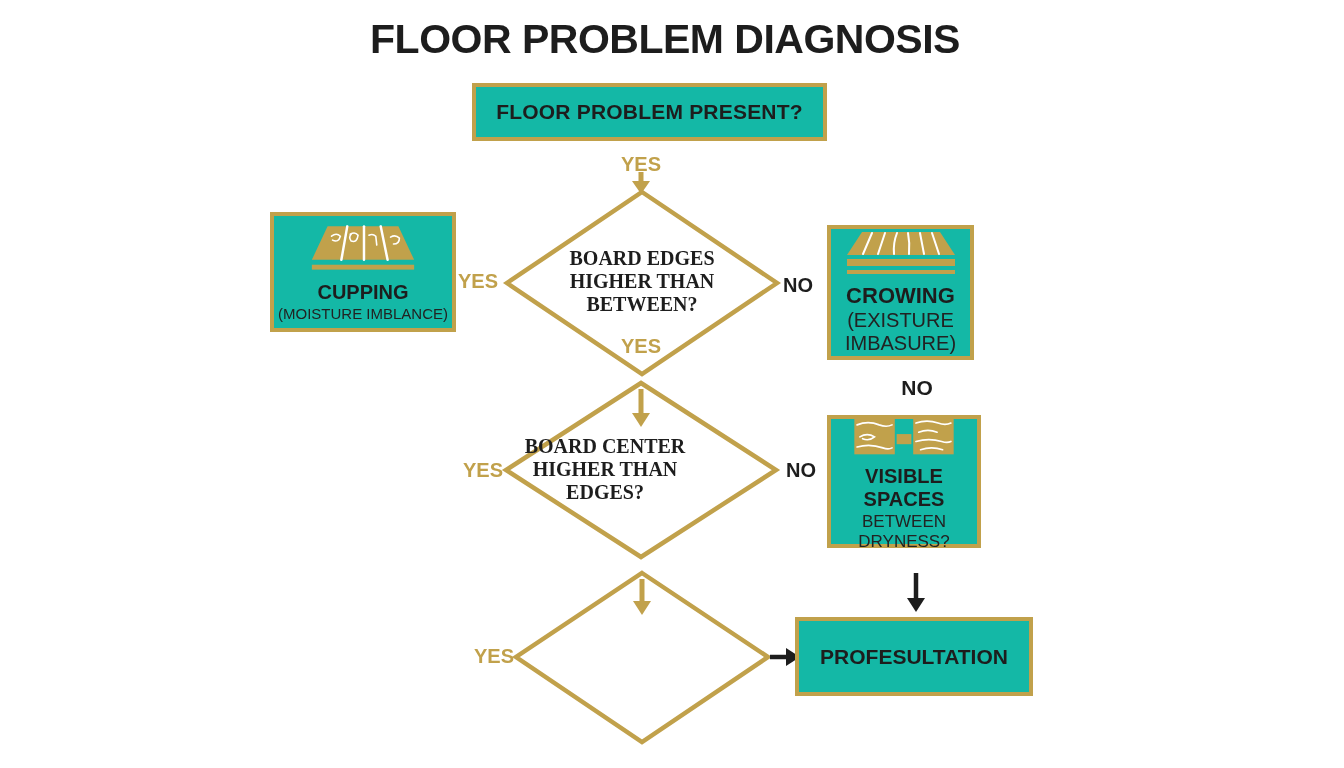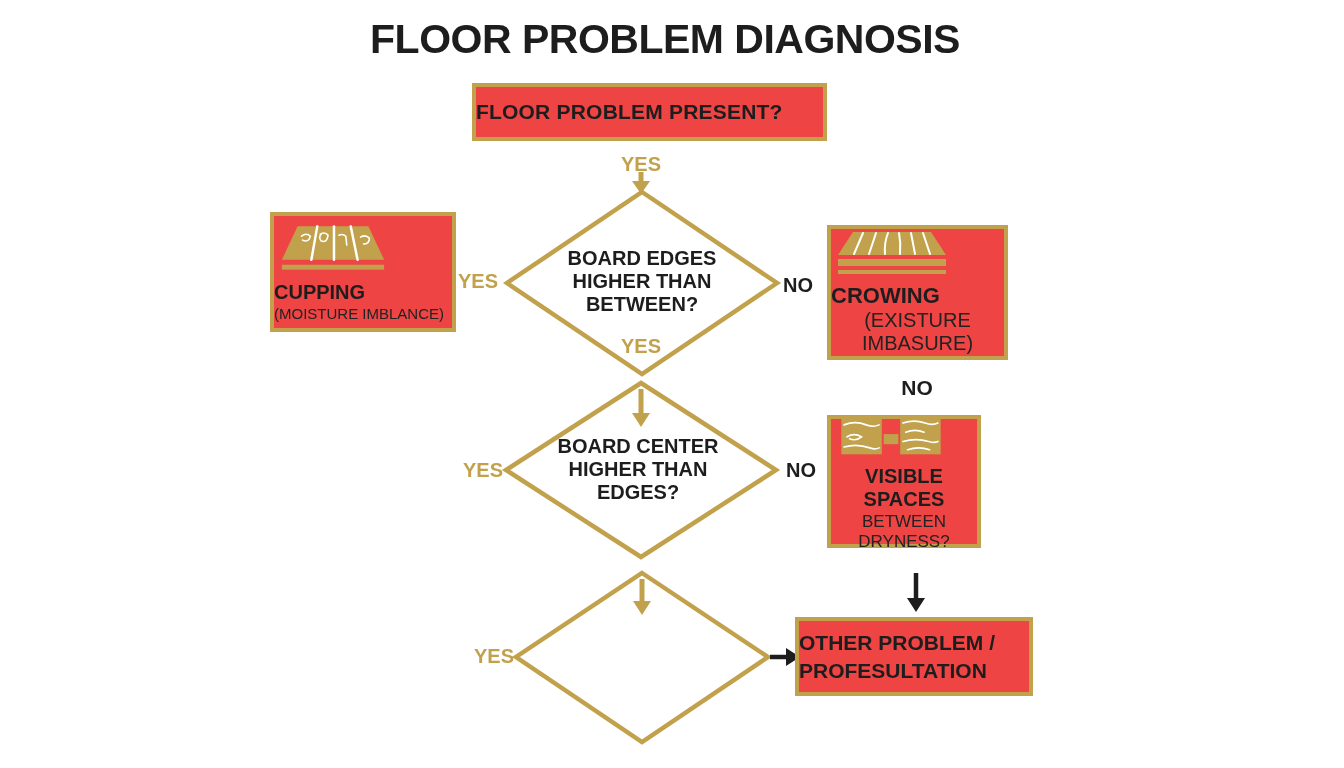--- a/index.html
+++ b/index.html
@@ -23,30 +23,30 @@
   }
   svg.connectors{position:absolute;left:0;top:0;width:1344px;height:768px;}
   .diamond{fill:none;stroke:var(--gold);stroke-width:4.5;}
   .gold-stem{stroke:var(--gold);stroke-width:5;}
   .gold-head{fill:var(--gold);}
   .ink-stem{stroke:var(--ink);stroke-width:4.5;}
   .ink-head{fill:var(--ink);}
   .gbox{
     position:absolute;
     border:4px solid var(--gold);
-    background:#ef4444;
+    background:#14b8a6;
     box-sizing:border-box;
     display:flex;flex-direction:column;
-    align-items:flex-start;justify-content:center;
+    align-items:center;justify-content:center;
     text-align:center;
   }
   #start-box{left:472px;top:83px;width:355px;height:58px;}
   #start-box .start-label{font-size:21px;font-weight:bold;letter-spacing:0.2px;}
   #cupping-box{left:270px;top:212px;width:186px;height:120px;}
-  #crowning-box{left:827px;top:225px;width:181px;height:135px;}
+  #crowning-box{left:827px;top:225px;width:147px;height:135px;}
   #spaces-box{left:827px;top:415px;width:154px;height:133px;}
   #other-box{left:795px;top:617px;width:238px;height:79px;}
   .result-icon{display:block;line-height:0;margin-bottom:7px;color:var(--gold);}
   .result-title{font-size:20px;font-weight:bold;color:var(--ink);line-height:1.15;}
   .result-sub{font-size:15px;color:#222;margin-top:1px;line-height:1.15;}
   #spaces-box .result-sub{font-size:17px;}
   #crowning-box .result-title{font-size:22px;}
   #crowning-box .result-sub{font-size:20px;}
   .other-line{font-size:21px;font-weight:bold;line-height:1.3;}
   .flow-label{
@@ -54,23 +54,24 @@
     font-weight:bold;font-size:20px;white-space:nowrap;
   }
   .gold-label{color:var(--gold);}
   .ink-label{color:var(--ink);}
   #no-spaces{font-size:21px;}
   .diamond-text{
     position:absolute;transform:translate(-50%,-50%);
     width:230px;text-align:center;
     font-weight:bold;font-size:20px;line-height:1.16;
     color:var(--ink);
+    font-family:Liberation Serif, serif;
   }
   #d1-text{left:642px;top:282px;}
-  #d2-text{left:638px;top:470px;}
+  #d2-text{left:605px;top:470px;}
   #d3-text{left:642px;top:654px;}
   #d3-text .d3-main{font-size:21px;}
   #d3-text .d3-sub{font-size:17px;font-weight:normal;margin-top:1px;}
   .grain{stroke:#ffffff;fill:none;stroke-linecap:round;}
 </style>
 </head>
 <body>
 
 <div id="canvas">
 
@@ -181,17 +182,16 @@
         <path class="grain" d="M76 22 q10 -4 20 0" stroke-width="1.8"></path>
         <path class="grain" d="M73 32 q14 -4 28 0 q6 2 10 0" stroke-width="1.8"></path>
         <path class="grain" d="M78 41 q12 -4 24 0" stroke-width="1.8"></path>
       </svg>
     </span>
     <div class="result-title">VISIBLE SPACES</div>
     <div class="result-sub">BETWEEN DRYNESS?</div>
   </div>
 
   <div class="gbox" id="other-box">
-    <div class="other-line">OTHER PROBLEM /</div>
     <div class="other-line">PROFESULTATION</div>
   </div>
 
 </div>
 
 </body></html>

